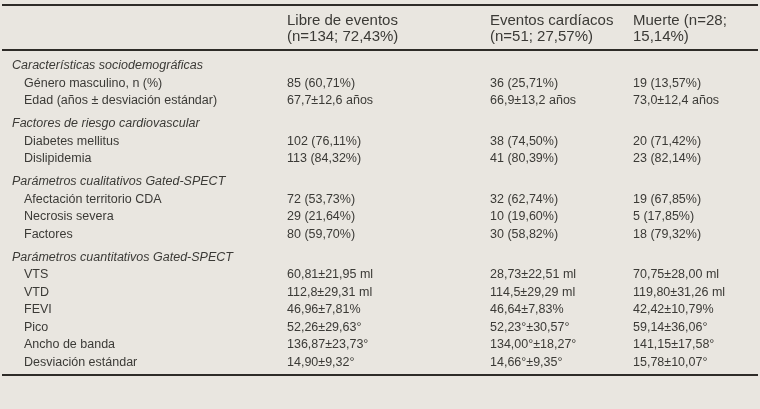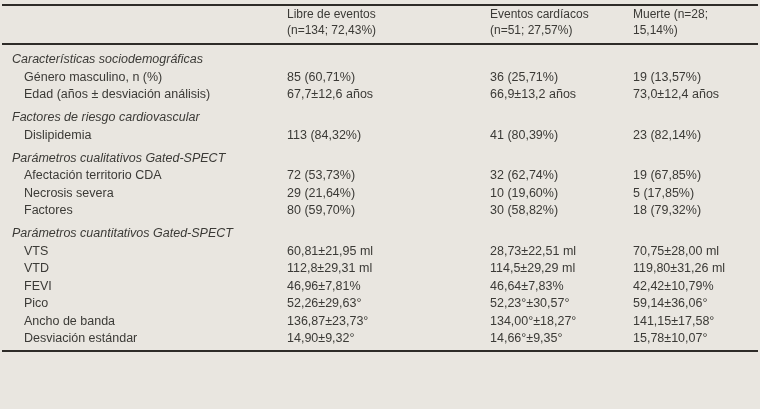--- a/index.html
+++ b/index.html
@@ -27,23 +27,23 @@
   }
   col.c-label  { width: 285px; }
   col.c-col1   { width: 203px; }
   col.c-col2   { width: 143px; }
   col.c-col3   { width: 125px; }
 
   thead th {
     font-weight: normal;
     text-align: left;
     vertical-align: top;
-    font-size: 12px;
+    font-size: 15px;
     line-height: 16px;
-    padding: 0 0 5px 0;
+    padding: 6px 0 5px 0;
     border-bottom: 2px solid #2e2c28;
   }
   thead th .hl { display: block; }
 
   td {
     font-size: 12.5px;
     line-height: 17px;
     padding: 0;
     vertical-align: bottom;
     white-space: nowrap;
@@ -98,28 +98,34 @@
       <tr class="sec">
         <td colspan="4">Características sociodemográficas</td>
       </tr>
       <tr class="row">
         <td class="lbl">Género masculino, n (%)</td>
         <td>85 (60,71%)</td>
         <td>36 (25,71%)</td>
         <td>19 (13,57%)</td>
       </tr>
       <tr class="row">
-        <td class="lbl">Edad (años ± desviación análisis)</td>
+        <td class="lbl">Edad (años ± desviación estándar)</td>
         <td>67,7±12,6 años</td>
         <td>66,9±13,2 años</td>
         <td>73,0±12,4 años</td>
       </tr>
 
       <tr class="sec">
         <td colspan="4">Factores de riesgo cardiovascular</td>
+      </tr>
+      <tr class="row">
+        <td class="lbl">Diabetes mellitus</td>
+        <td>102 (76,11%)</td>
+        <td>38 (74,50%)</td>
+        <td>20 (71,42%)</td>
       </tr>
       <tr class="row">
         <td class="lbl">Dislipidemia</td>
         <td>113 (84,32%)</td>
         <td>41 (80,39%)</td>
         <td>23 (82,14%)</td>
       </tr>
 
       <tr class="sec">
         <td colspan="4">Parámetros cualitativos Gated-SPECT</td>

